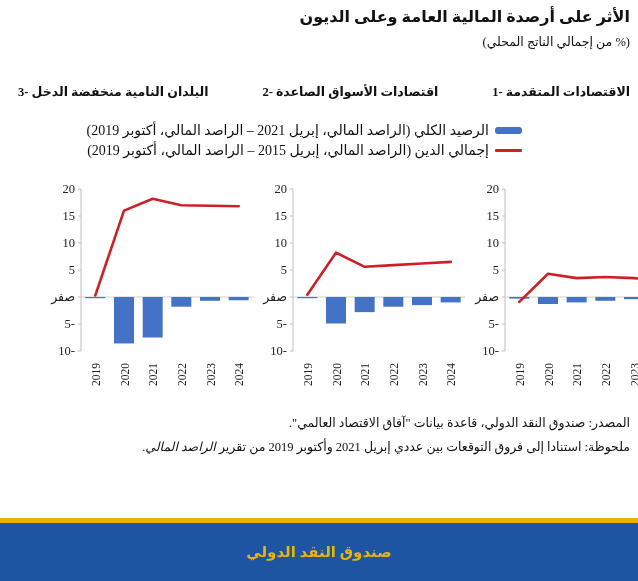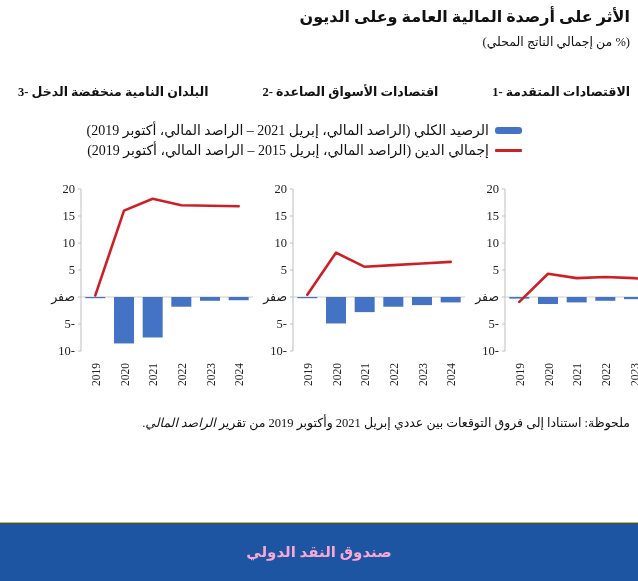--- a/index.html
+++ b/index.html
@@ -34,23 +34,23 @@
   
   .charts{display:flex;direction:ltr;margin-top:22px;padding-left:11px;margin-left:36px;}
   .chart{margin:0;width:212px;height:206px;}
   
   .notes{direction:rtl;text-align:right;padding:0 8px 0 0;margin-top:24px;
          font-size:12.5px;line-height:1.95;}
   .notes .em{font-style:italic;}
   
   .banner{
     position:absolute;left:0;right:0;bottom:0;height:58px;
-    border-top:1px solid #eab308;
+    border-top:5px solid #eab308;
     display:flex;align-items:center;justify-content:center;
-    color:#f9a8d4;font-size:15px;font-weight:bold;
+    color:#eab308;font-size:15px;font-weight:bold;
   }
 </style>
 </head>
 <body>
 
 <div class="page">
 
   <div class="hdr">
     <h1>الأثر على أرصدة المالية العامة وعلى الديون</h1>
     <div class="unit">(% من إجمالي الناتج المحلي)</div>
@@ -163,20 +163,21 @@
           <text transform="translate(52.833333333333336,205) rotate(-90)" text-anchor="start" font-size="11.5" fill="#222">2019</text>
           <text transform="translate(81.5,205) rotate(-90)" text-anchor="start" font-size="11.5" fill="#222">2020</text>
           <text transform="translate(110.16666666666667,205) rotate(-90)" text-anchor="start" font-size="11.5" fill="#222">2021</text>
           <text transform="translate(138.83333333333334,205) rotate(-90)" text-anchor="start" font-size="11.5" fill="#222">2022</text>
           <text transform="translate(167.5,205) rotate(-90)" text-anchor="start" font-size="11.5" fill="#222">2023</text>
           <text transform="translate(196.16666666666669,205) rotate(-90)" text-anchor="start" font-size="11.5" fill="#222">2024</text>
         </svg></figure>
   </div>
 
   <div class="notes">
+    <div>المصدر: صندوق النقد الدولي، قاعدة بيانات "آفاق الاقتصاد العالمي".</div>
     <div><span>ملحوظة: استنادا إلى فروق التوقعات بين عددي إبريل 2021 وأكتوبر 2019 من تقرير </span><span class="em">الراصد المالي</span><span>.</span></div>
   </div>
 
   <div class="banner" style="background: rgb(29, 85, 162);">
     <span>صندوق النقد الدولي</span>
   </div>
 
 </div>
 
 </body></html>

